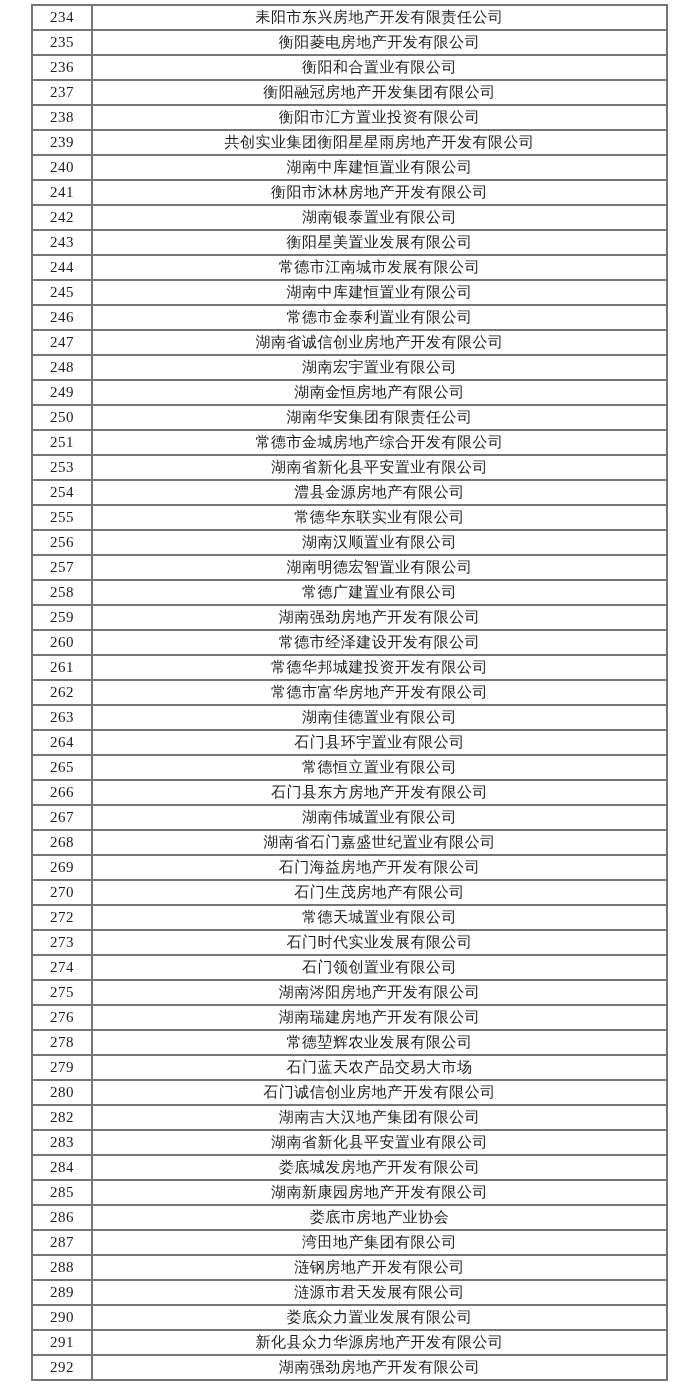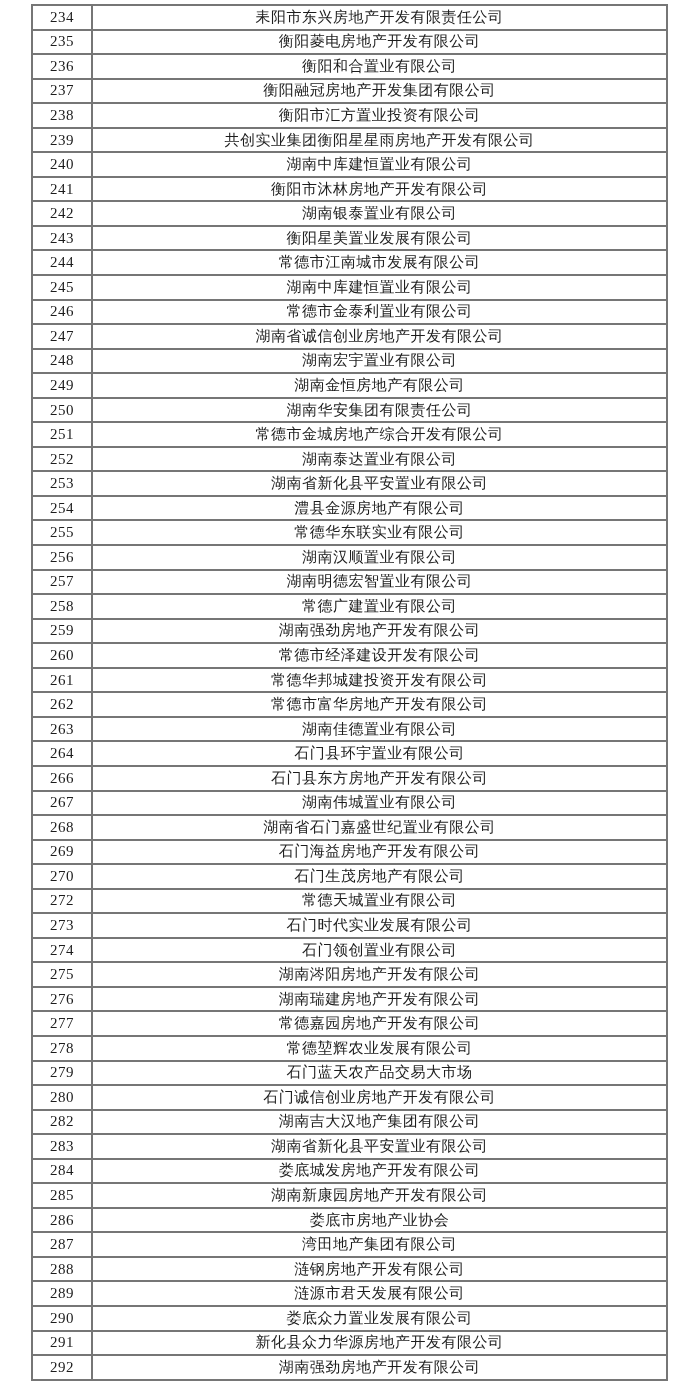--- a/index.html
+++ b/index.html
@@ -116,24 +116,20 @@
         </tr>
         <tr>
           <td class="num-cell">250</td>
           <td class="name-cell">湖南华安集团有限责任公司</td>
         </tr>
         <tr>
           <td class="num-cell">251</td>
           <td class="name-cell">常德市金城房地产综合开发有限公司</td>
         </tr>
         <tr>
-          <td class="num-cell">252</td>
-          <td class="name-cell">湖南泰达置业有限公司</td>
-        </tr>
-        <tr>
           <td class="num-cell">253</td>
           <td class="name-cell">湖南省新化县平安置业有限公司</td>
         </tr>
         <tr>
           <td class="num-cell">254</td>
           <td class="name-cell">澧县金源房地产有限公司</td>
         </tr>
         <tr>
           <td class="num-cell">255</td>
           <td class="name-cell">常德华东联实业有限公司</td>
@@ -168,20 +164,24 @@
         </tr>
         <tr>
           <td class="num-cell">263</td>
           <td class="name-cell">湖南佳德置业有限公司</td>
         </tr>
         <tr>
           <td class="num-cell">264</td>
           <td class="name-cell">石门县环宇置业有限公司</td>
         </tr>
         <tr>
+          <td class="num-cell">265</td>
+          <td class="name-cell">常德恒立置业有限公司</td>
+        </tr>
+        <tr>
           <td class="num-cell">266</td>
           <td class="name-cell">石门县东方房地产开发有限公司</td>
         </tr>
         <tr>
           <td class="num-cell">267</td>
           <td class="name-cell">湖南伟城置业有限公司</td>
         </tr>
         <tr>
           <td class="num-cell">268</td>
           <td class="name-cell">湖南省石门嘉盛世纪置业有限公司</td>
@@ -206,24 +206,20 @@
           <td class="num-cell">274</td>
           <td class="name-cell">石门领创置业有限公司</td>
         </tr>
         <tr>
           <td class="num-cell">275</td>
           <td class="name-cell">湖南涔阳房地产开发有限公司</td>
         </tr>
         <tr>
           <td class="num-cell">276</td>
           <td class="name-cell">湖南瑞建房地产开发有限公司</td>
-        </tr>
-        <tr>
-          <td class="num-cell">277</td>
-          <td class="name-cell">常德嘉园房地产开发有限公司</td>
         </tr>
         <tr>
           <td class="num-cell">278</td>
           <td class="name-cell">常德堃辉农业发展有限公司</td>
         </tr>
         <tr>
           <td class="num-cell">279</td>
           <td class="name-cell">石门蓝天农产品交易大市场</td>
         </tr>
         <tr>

